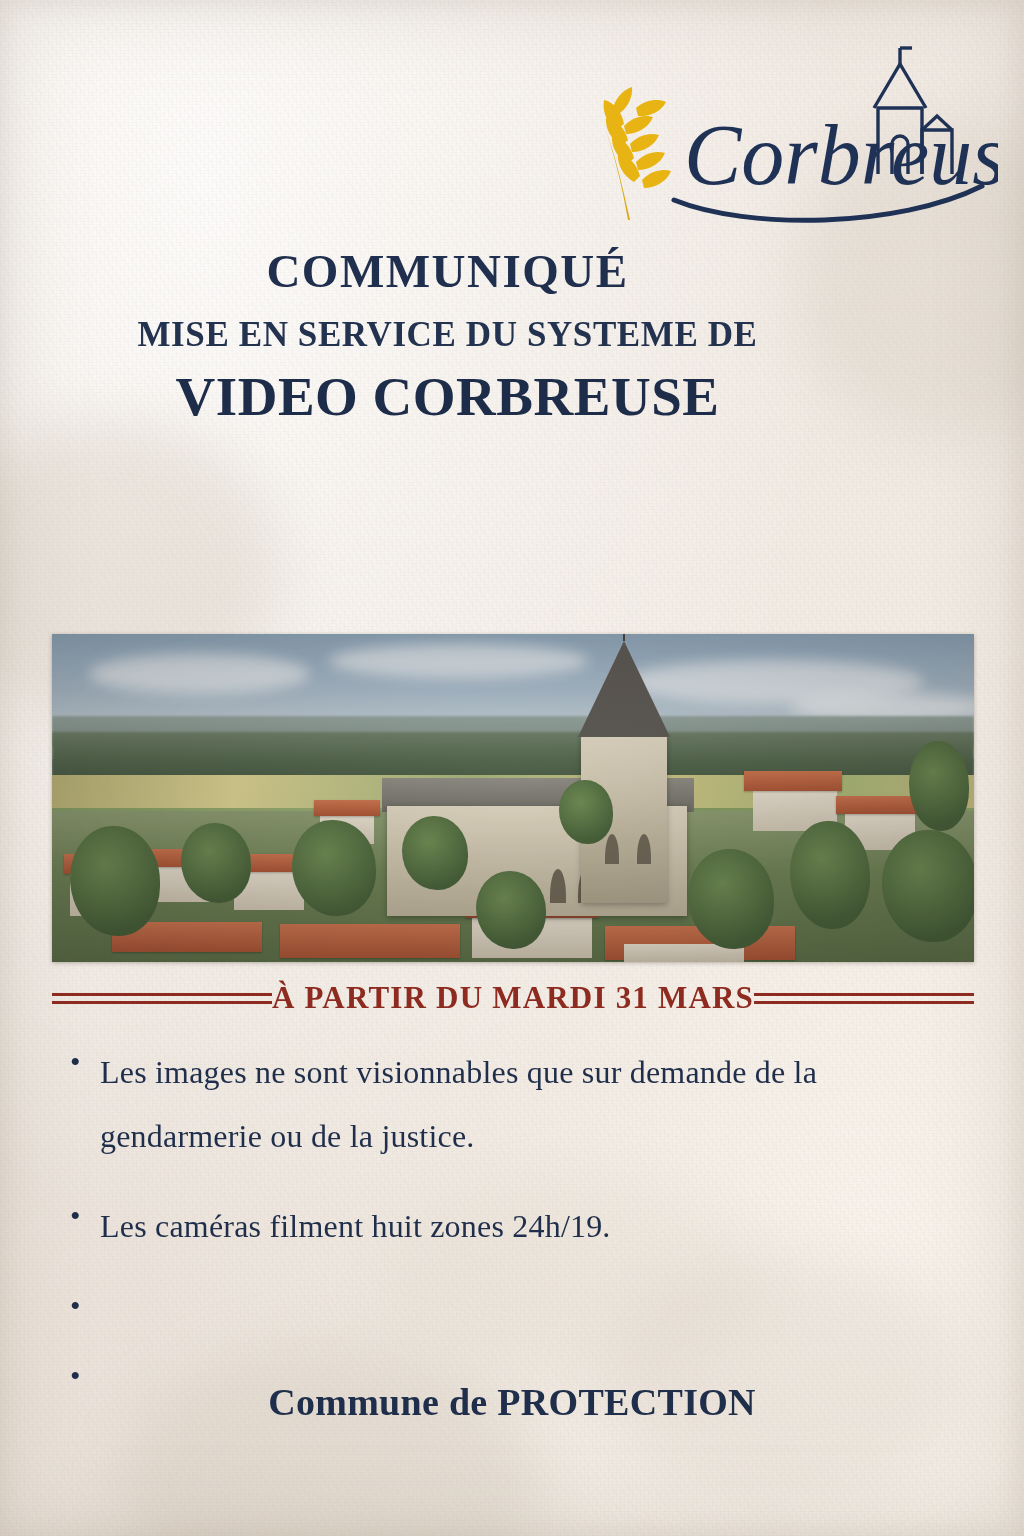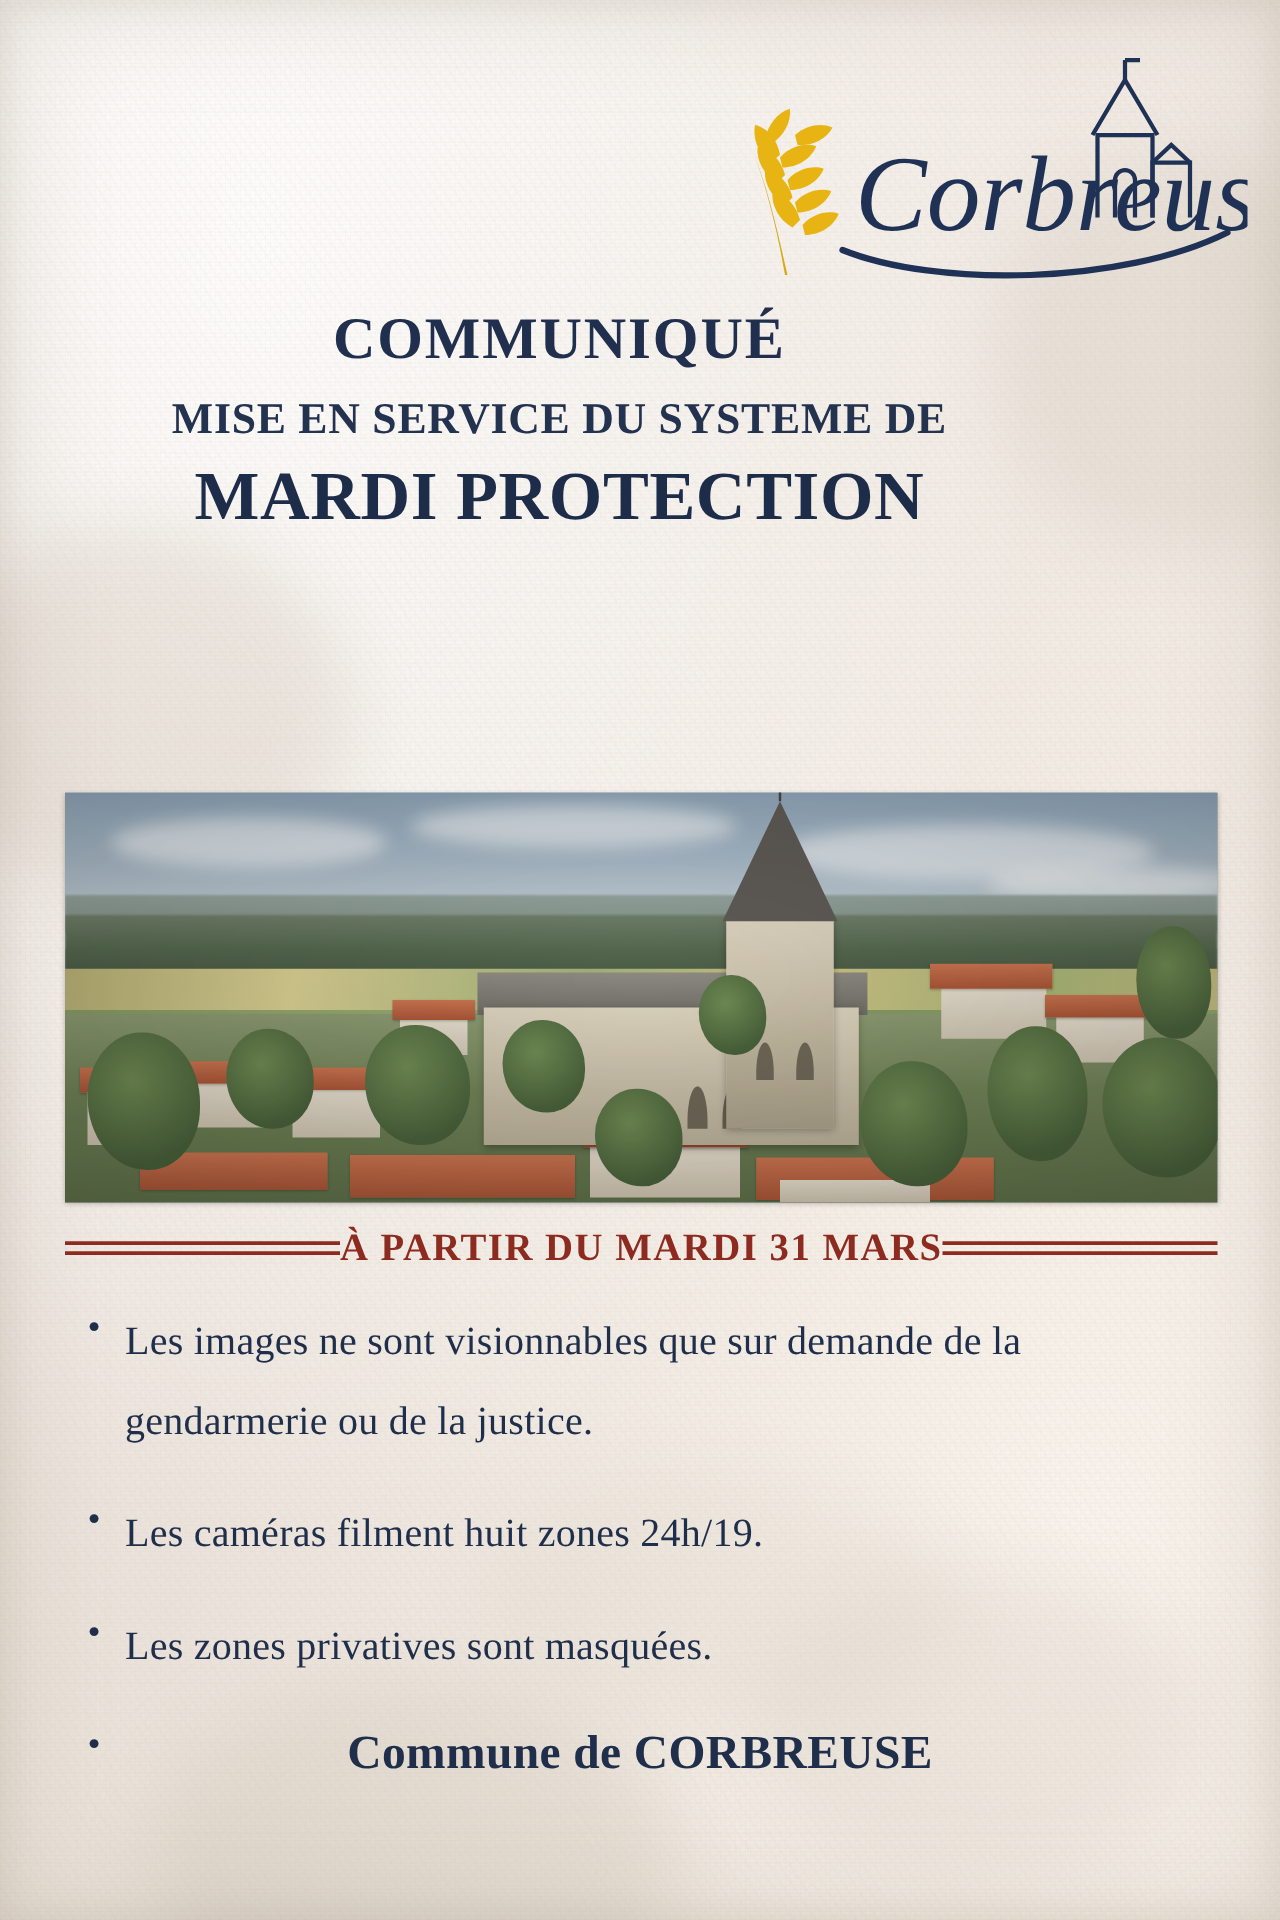--- a/index.html
+++ b/index.html
@@ -325,21 +325,21 @@
 
         <text x="106" y="150" font-family="'Liberation Serif', serif" font-style="italic" font-size="86" fill="#1f3256">Corbreuse</text>
 
         <path d="M96 166 C170 196 320 194 404 152" fill="none" stroke="#1f3256" stroke-width="5" stroke-linecap="round"></path>
       </svg>
     </div>
 
     <div class="titles">
       <div class="t-communique">COMMUNIQUÉ</div>
       <div class="t-sub">MISE EN SERVICE DU SYSTEME DE</div>
-      <div class="t-main">MARDI PROTECTION</div>
+      <div class="t-main">VIDEO CORBREUSE</div>
     </div>
 
     <div class="photo">
       <div class="sky"></div>
       <div class="cloud c1"></div>
       <div class="cloud c2"></div>
       <div class="cloud c3"></div>
       <div class="cloud c4"></div>
 
       <div class="treeline far"></div>
@@ -406,23 +406,22 @@
       <div class="bullet">
         <span class="dot">•</span>
         <span class="txt">Les images ne sont visionnables que sur demande de la gendarmerie ou de la justice.</span>
       </div>
       <div class="bullet">
         <span class="dot">•</span>
         <span class="txt">Les caméras filment huit zones 24h/19.</span>
       </div>
       <div class="bullet">
         <span class="dot">•</span>
-        <span class="txt">Les zones privatives sont masquées.</span>
       </div>
       <div class="bullet">
         <span class="dot">•</span>
       </div>
     </div>
 
-    <div class="footer">Commune de CORBREUSE</div>
+    <div class="footer">Commune de PROTECTION</div>
 
   </div>
 </div>
 
 </body></html>

